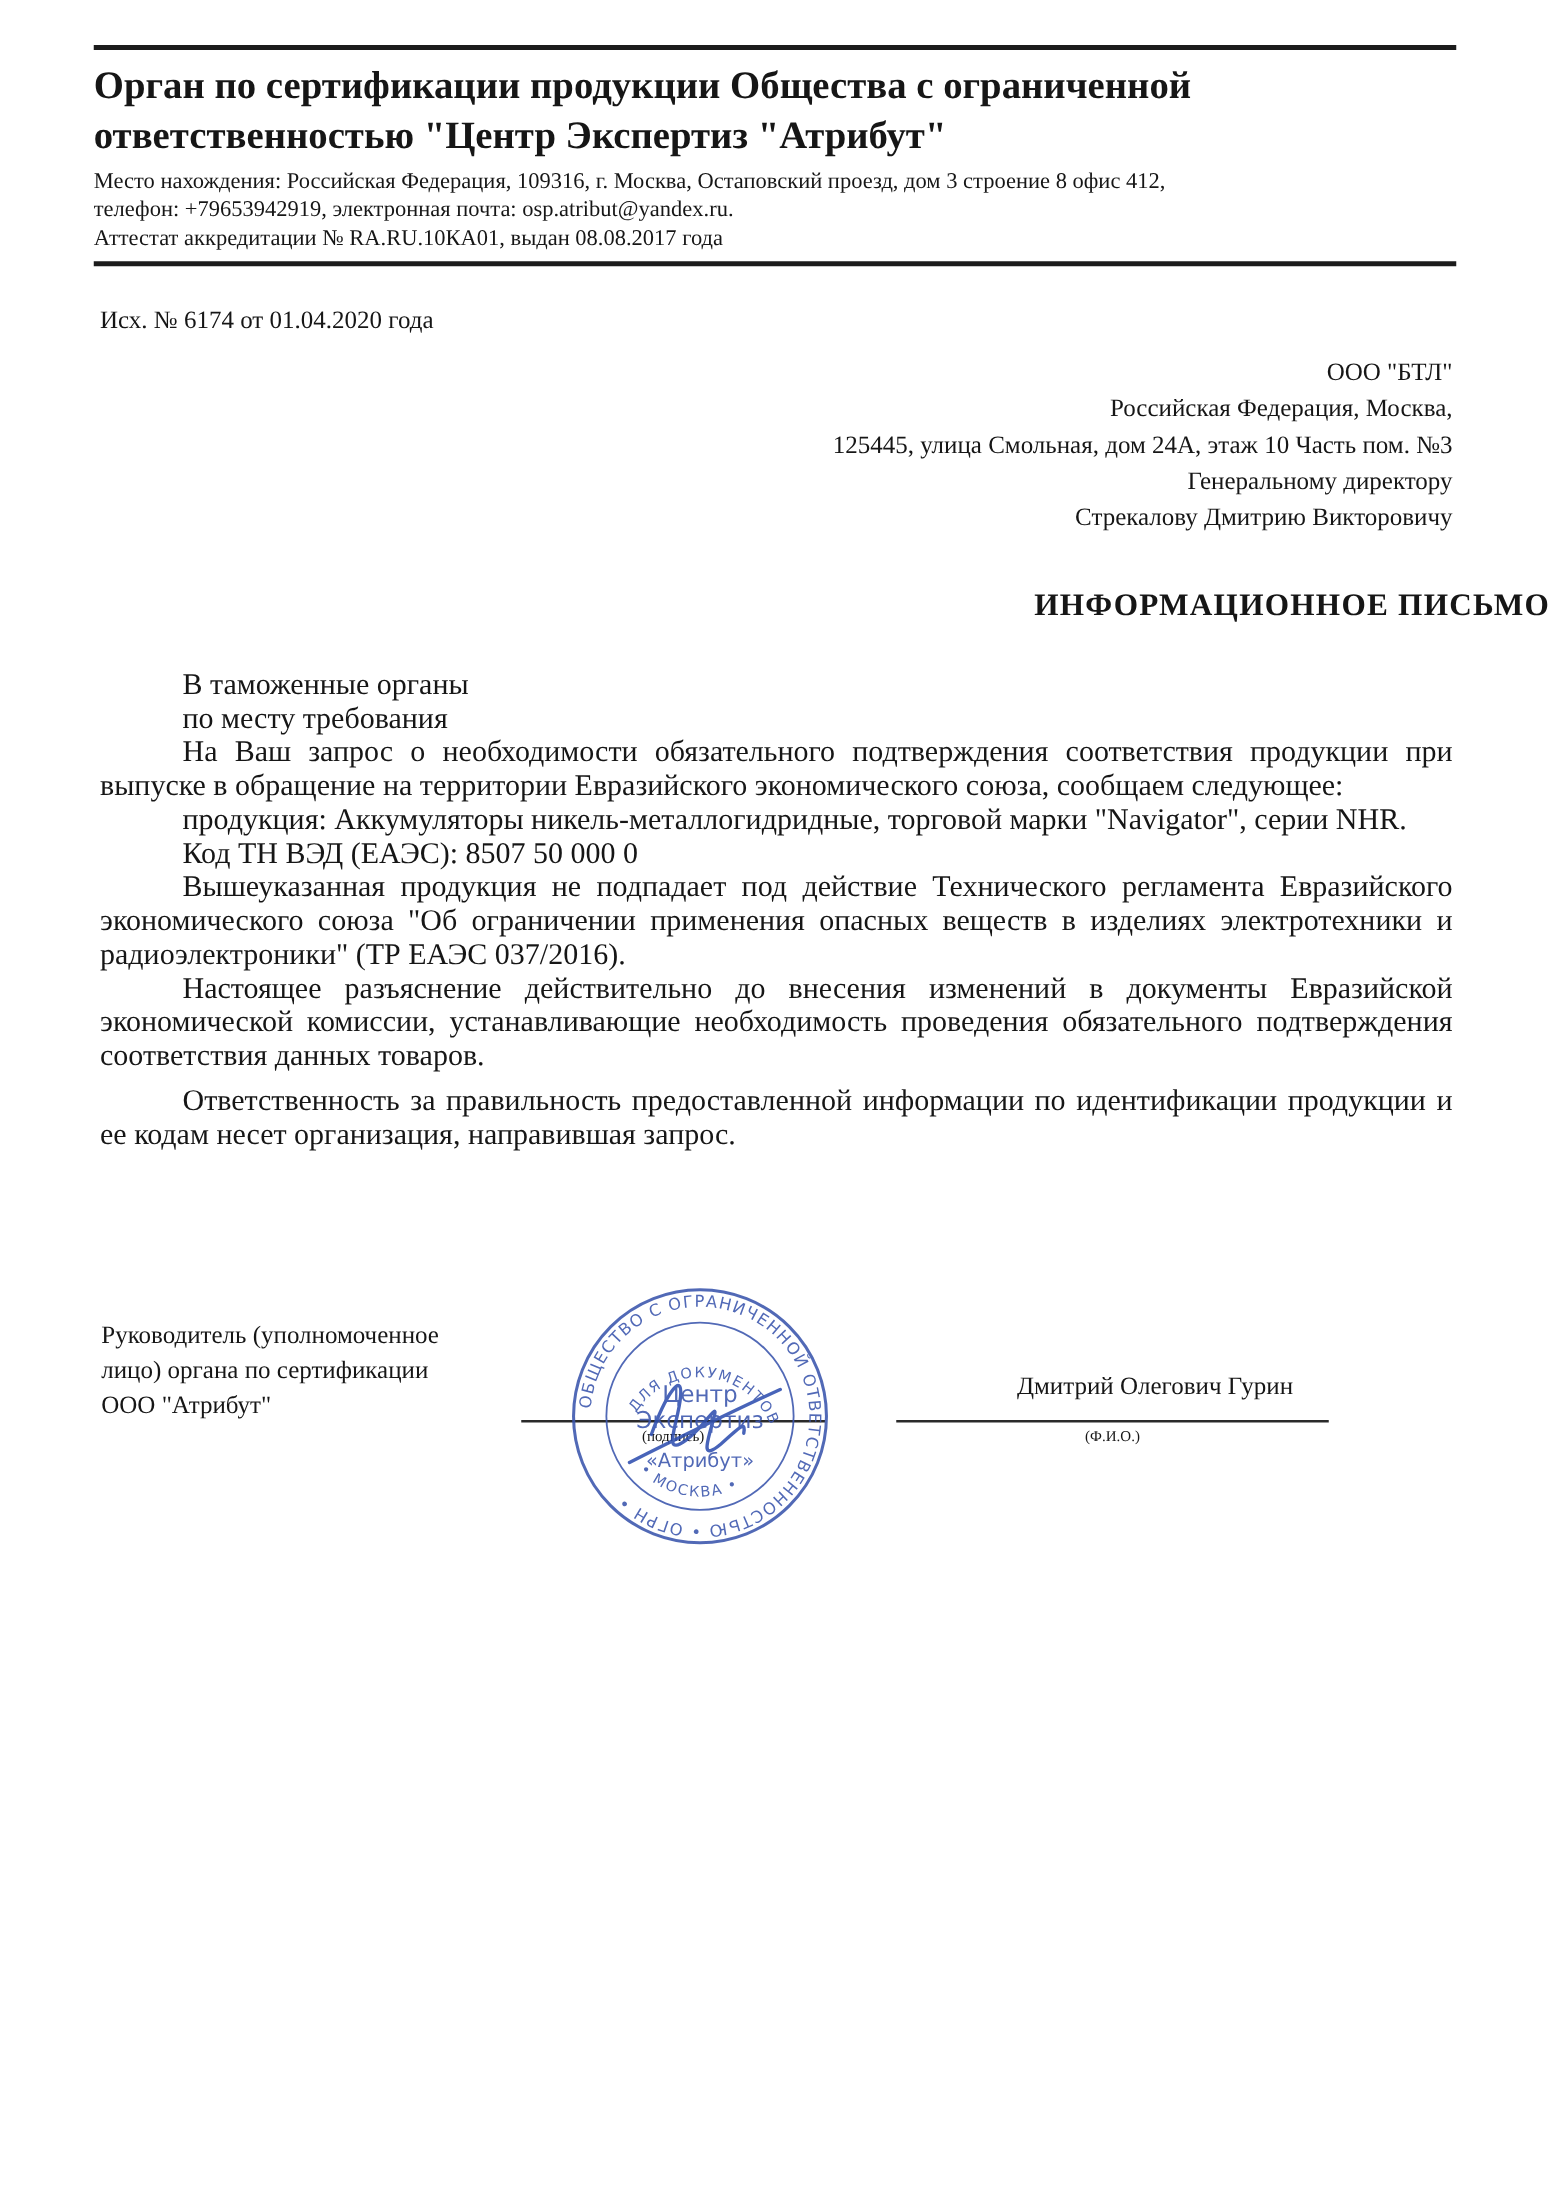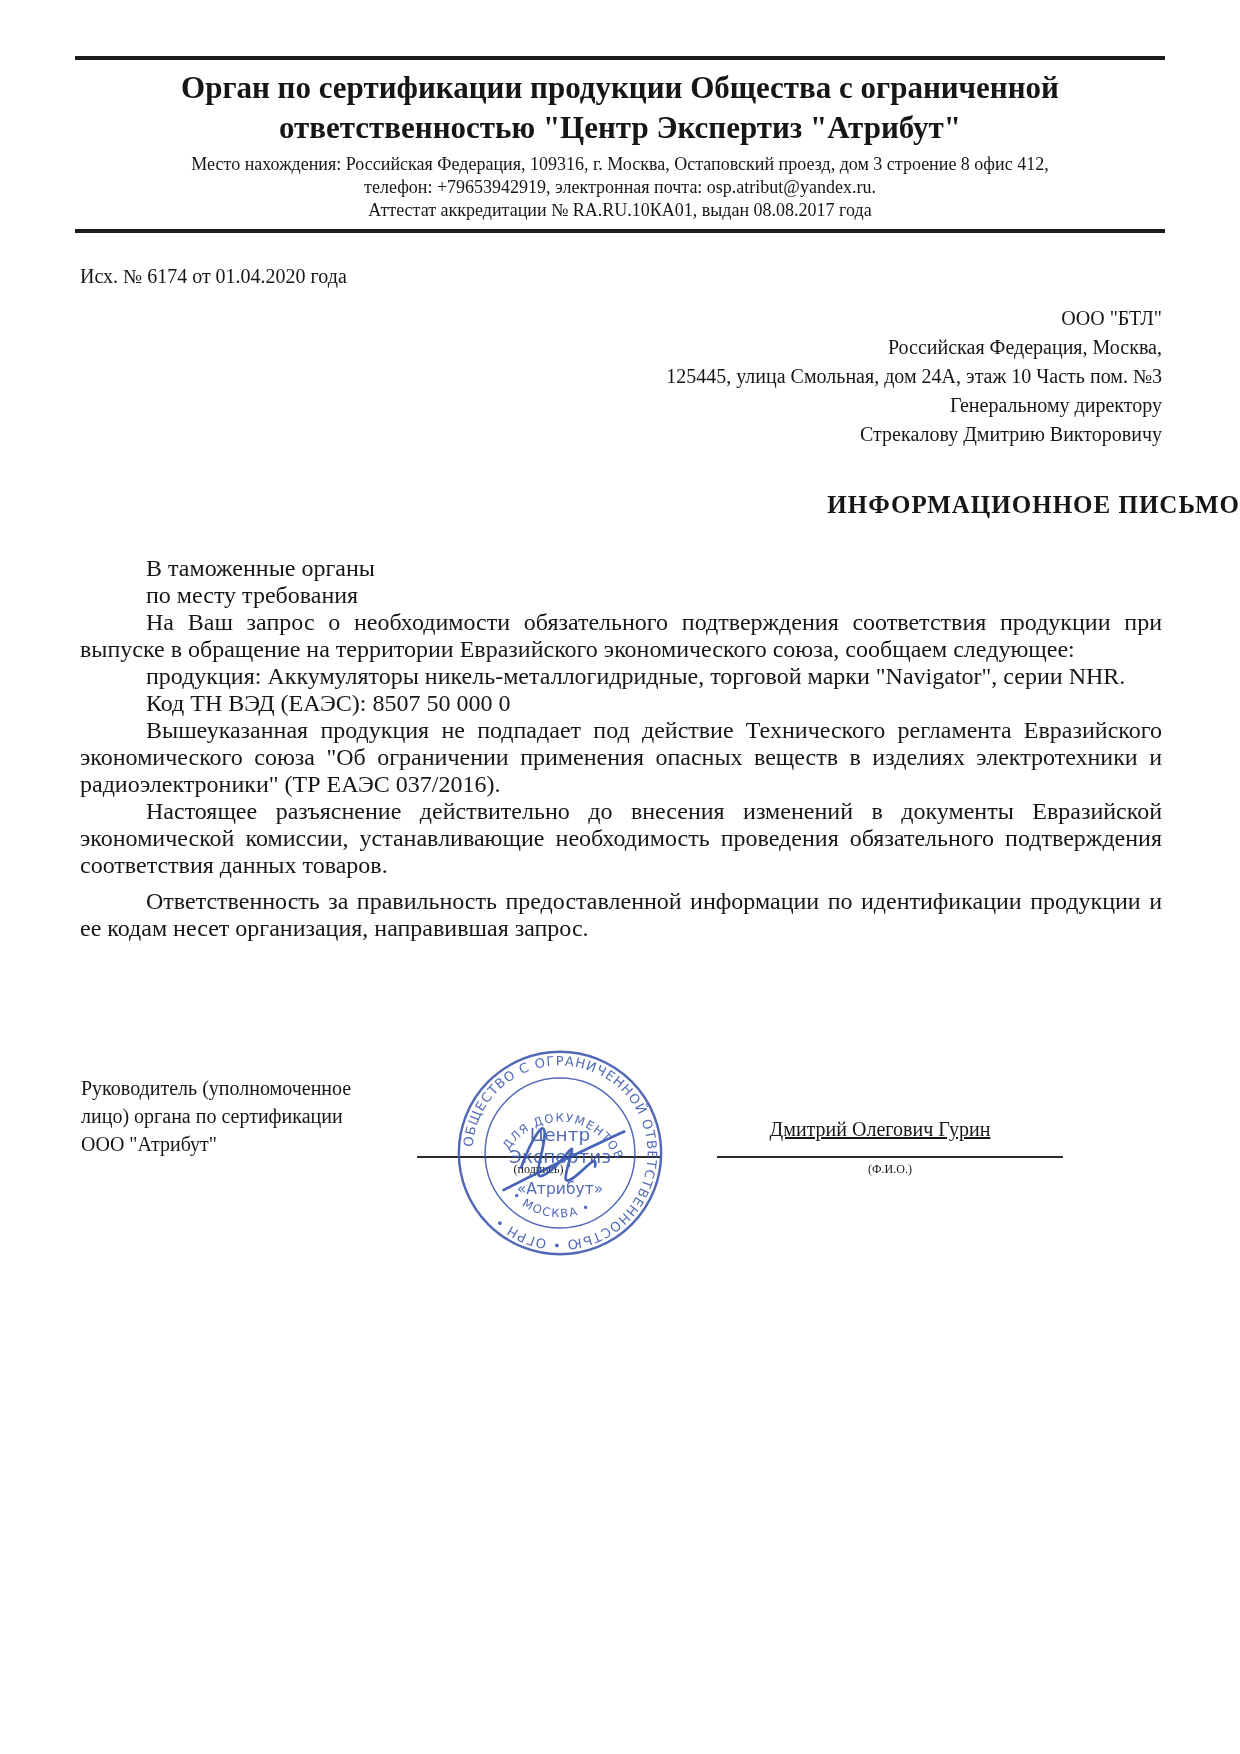--- a/index.html
+++ b/index.html
@@ -8,21 +8,21 @@
     width: 1240px;
     height: 1754px;
     margin: 0 auto;
     background: #ffffff;
     color: #161616;
     font-family: "Liberation Serif", serif;
     overflow: hidden;
     box-sizing: border-box;
   }
   
-  .letterhead { margin: 56px 75px 0 75px; text-align: center; }
+  .letterhead { margin: 36px 75px 0 75px; }
   .rule { height: 4px; background: #1c1c1c; }
   .org-title {
     font-size: 31px;
     font-weight: bold;
     line-height: 1.28;
     margin: 8px 0 6px 0;
   }
   .head-line { font-size: 18px; line-height: 23px; margin: 0; }
   .rule.bottom { margin-top: 7px; }
 
@@ -47,21 +47,21 @@
 
   
   .sig-area { position: relative; margin-top: 132px; height: 340px; font-size: 20px; }
   .sig-role { position: absolute; left: 81px; top: 0; width: 330px; line-height: 28px; }
   .sig-line { position: absolute; top: 82px; height: 0; border-bottom: 2px solid #2a2a2a; }
   .sig-line.center { left: 417px; width: 243px; }
   .sig-line.right { left: 717px; width: 346px; }
   .sig-caption { position: absolute; top: 88px; text-align: center; font-size: 12px; }
   .sig-caption.center { left: 417px; width: 243px; }
   .sig-caption.right { left: 717px; width: 346px; }
-  .signer-name { position: absolute; left: 707px; top: 44px; width: 346px; text-align: center; text-decoration: underline; }
+  .signer-name { position: absolute; left: 751px; top: 44px; width: 346px; text-align: center; }
 
   
   .stamp-wrap {
     position: absolute;
     left: 453px;
     top: -28px;
     width: 214px;
     height: 214px;
     color: #3a55ad;
     opacity: 0.88;

